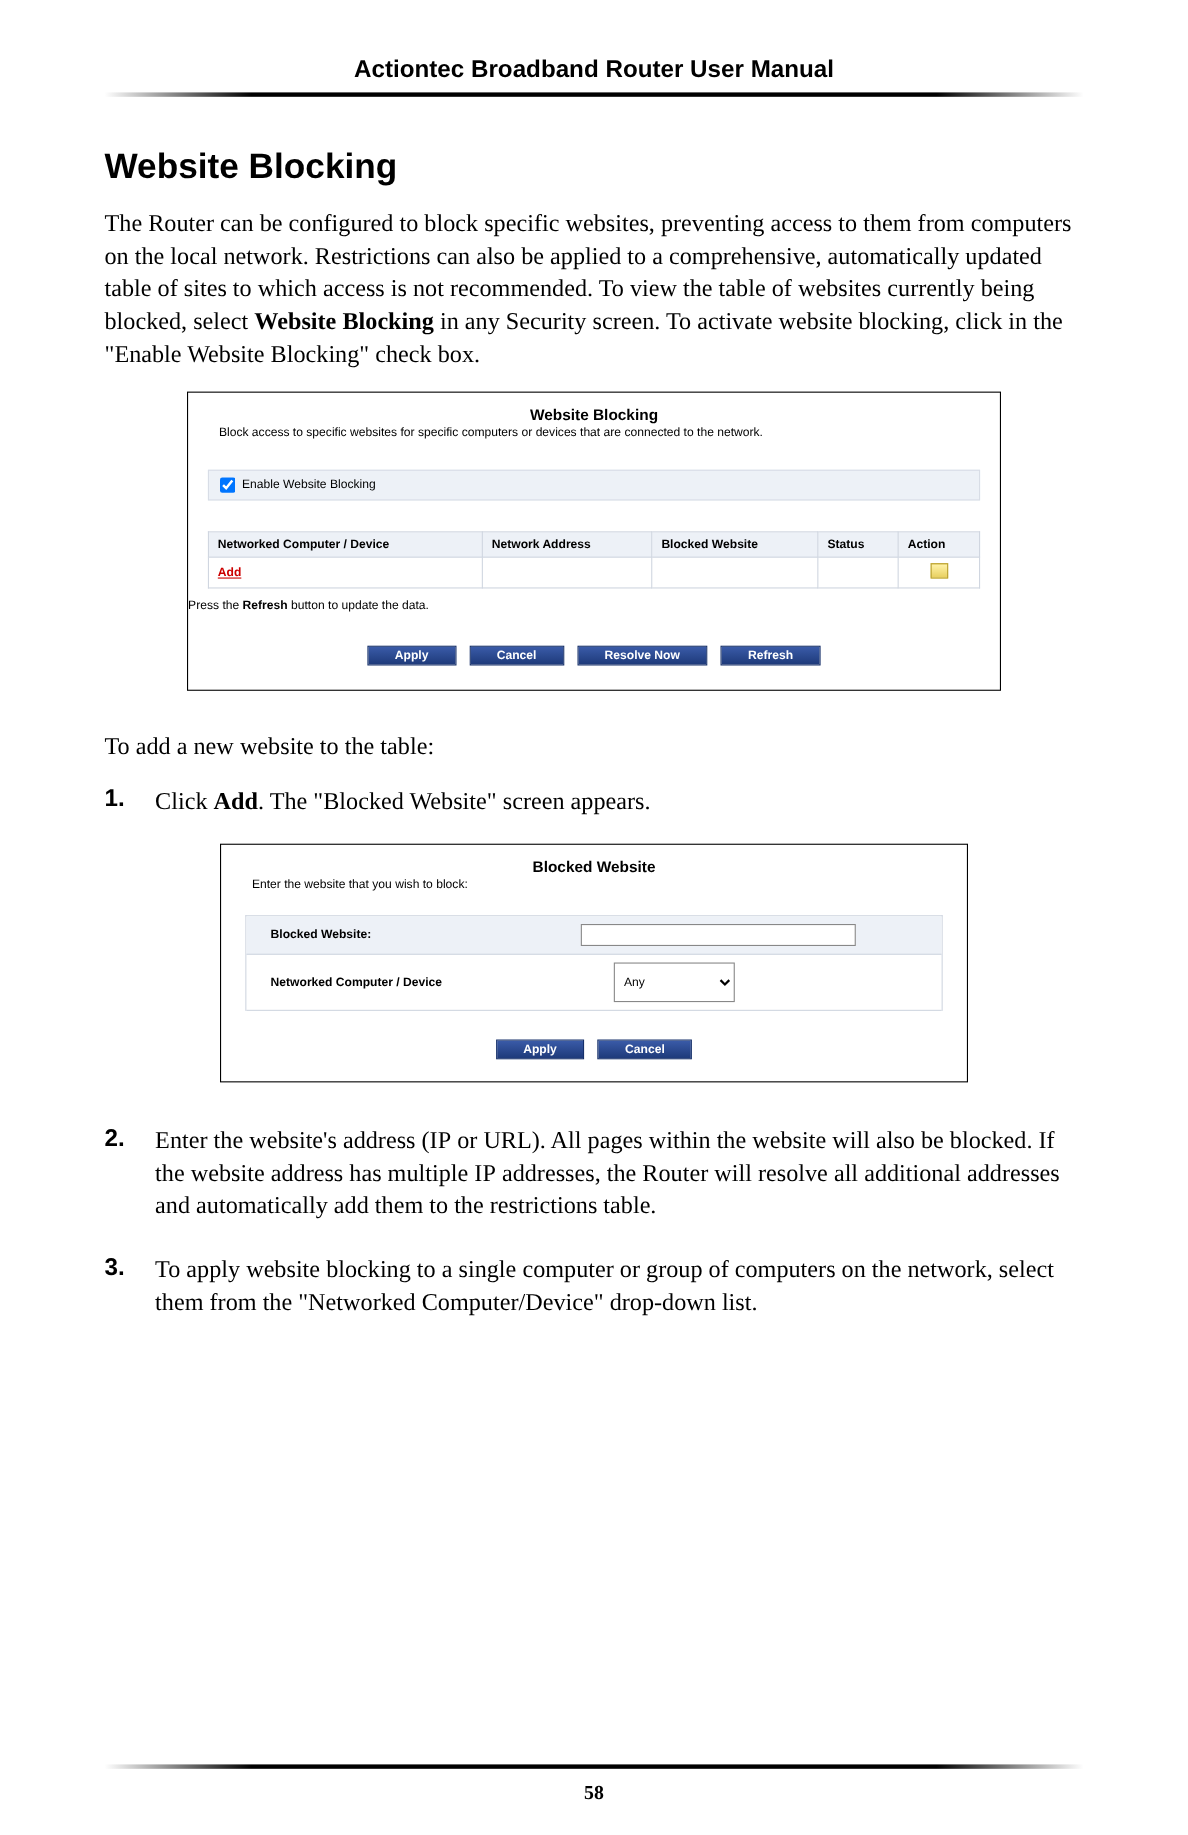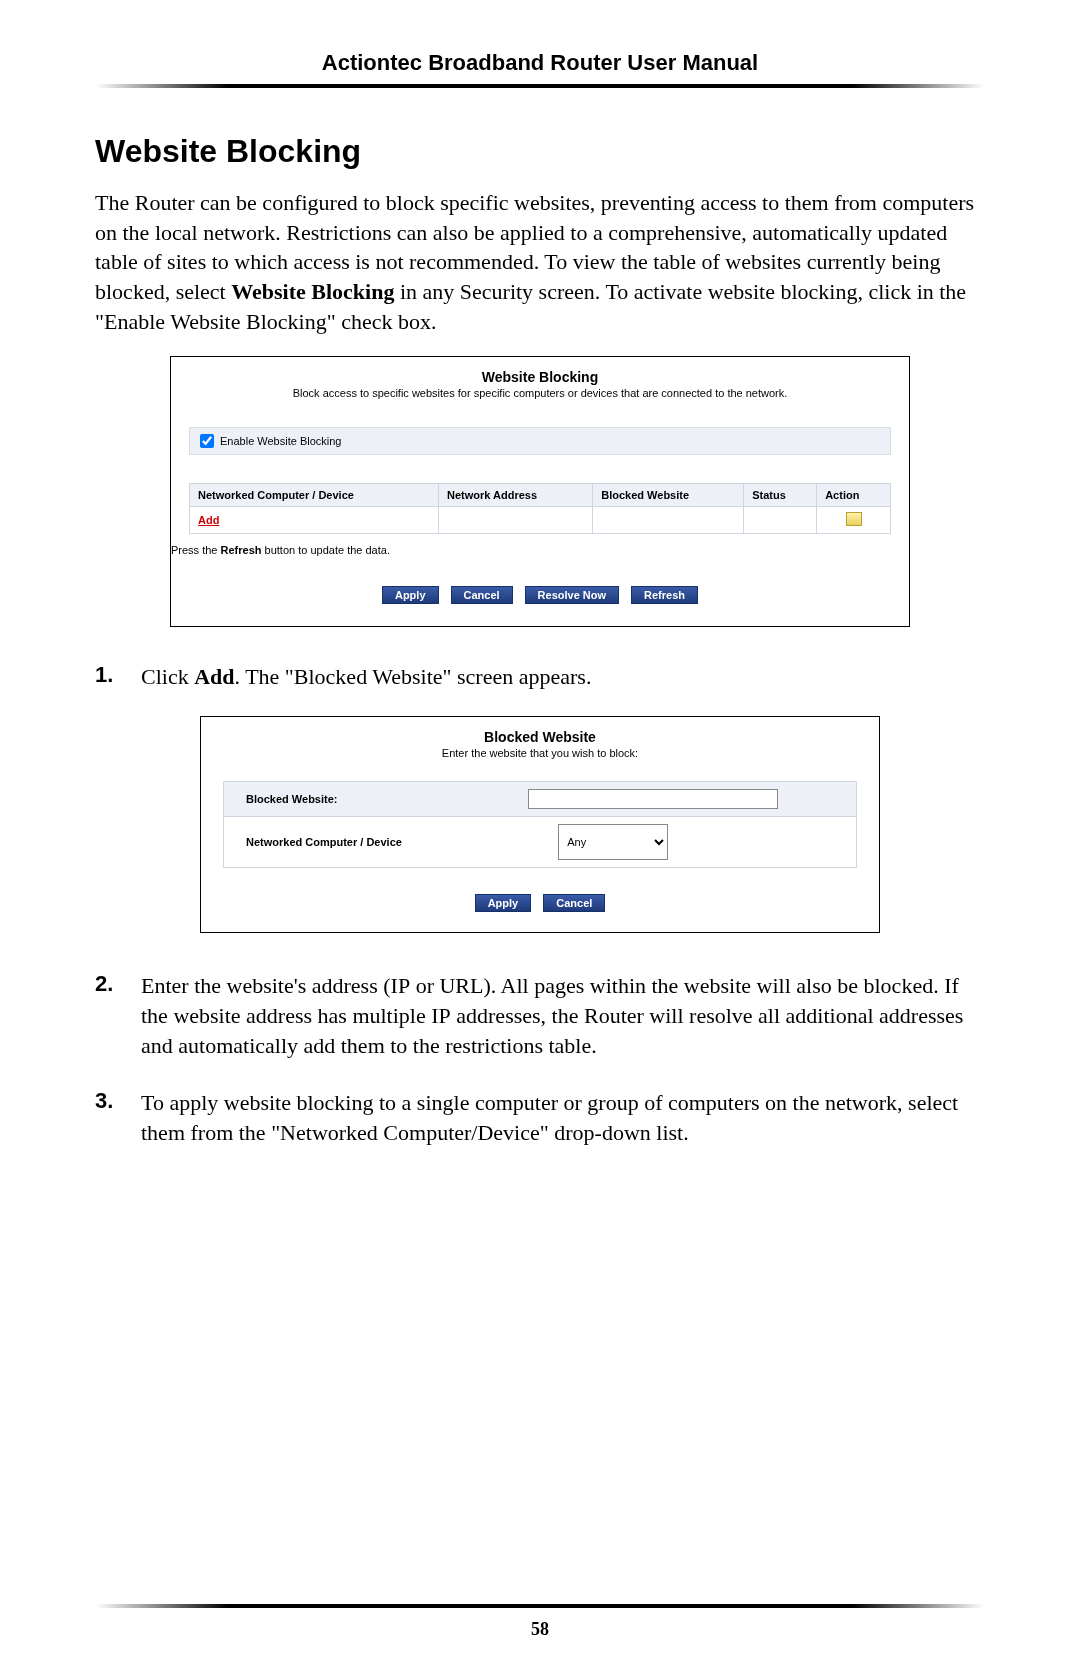--- a/index.html
+++ b/index.html
@@ -69,21 +69,20 @@
     padding: 12px 0 22px 0;
     font-family: Verdana, Arial, sans-serif;
   }
   .fig-title {
     text-align: center;
     font-weight: bold;
     font-size: 14px;
     margin-bottom: 2px;
   }
   .fig-sub {
-    text-align: center;
     font-size: 11px;
     margin-bottom: 28px;
     padding: 0 28px;
   }
   .fig-note {
     font-size: 11px;
     padding: 0 20px;
     margin-bottom: 10px;
   }
   .fig-note .b { font-weight: bold; }
@@ -142,21 +141,21 @@
     justify-content: center;
     gap: 12px;
   }
   .ui-btn {
     background: linear-gradient(#3a5ba8, #1e3a7a);
     color: #fff;
     font-family: Verdana, Arial, sans-serif;
     font-size: 11px;
     font-weight: bold;
     border: 1px solid #16306a;
-    padding: 2px 12px;
+    padding: 2px 24px;
     cursor: pointer;
   }
   .ol-steps {
     margin-top: 10px;
   }
   .ol-item {
     display: flex;
     gap: 18px;
     margin-bottom: 28px;
   }
@@ -259,20 +258,21 @@
       </div>
       <div class="btn-row">
         <button class="ui-btn">Apply</button>
         <button class="ui-btn">Cancel</button>
         <button class="ui-btn">Resolve Now</button>
         <button class="ui-btn">Refresh</button>
       </div>
     </div>
   </div>
 
+  <p class="body-text">To add a new website to the table:</p>
 
   <div class="ol-steps">
     <div class="ol-item">
       <div class="ol-num">1.</div>
       <div class="ol-text">
         <span>Click </span><span class="bold">Add</span><span>. The "Blocked Website" screen appears.</span>
       </div>
     </div>
   </div>
 

